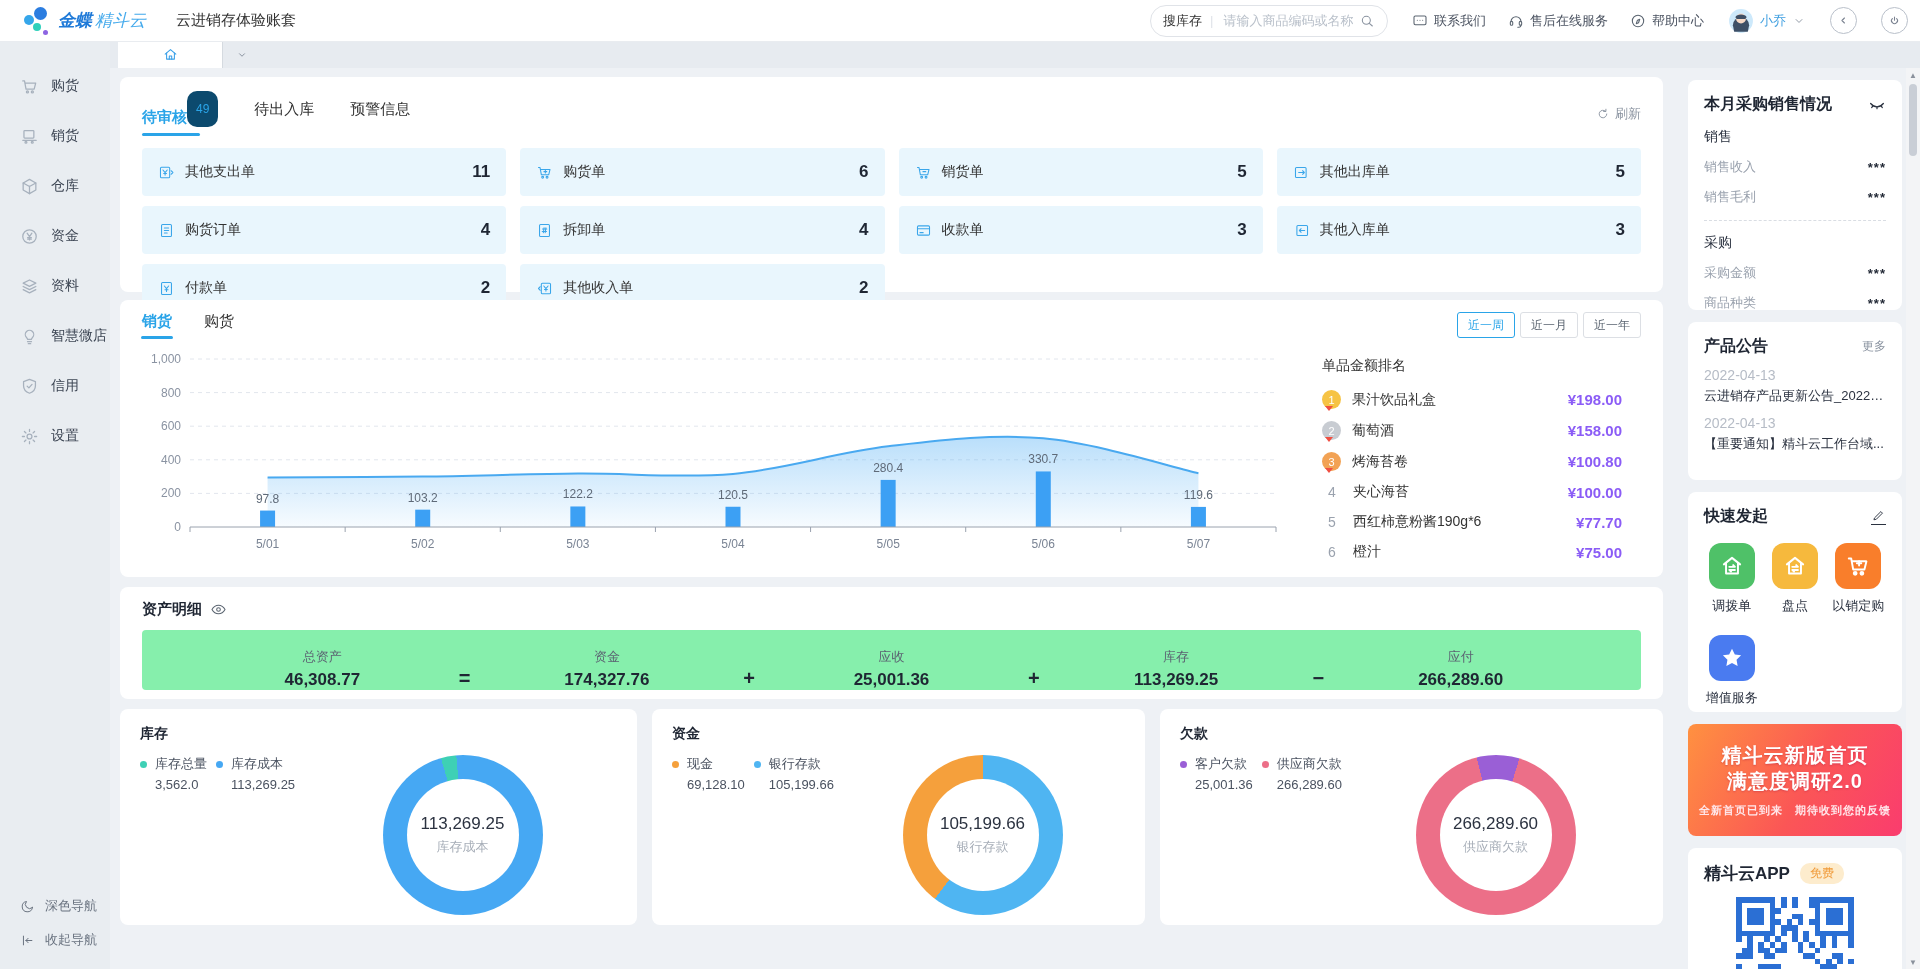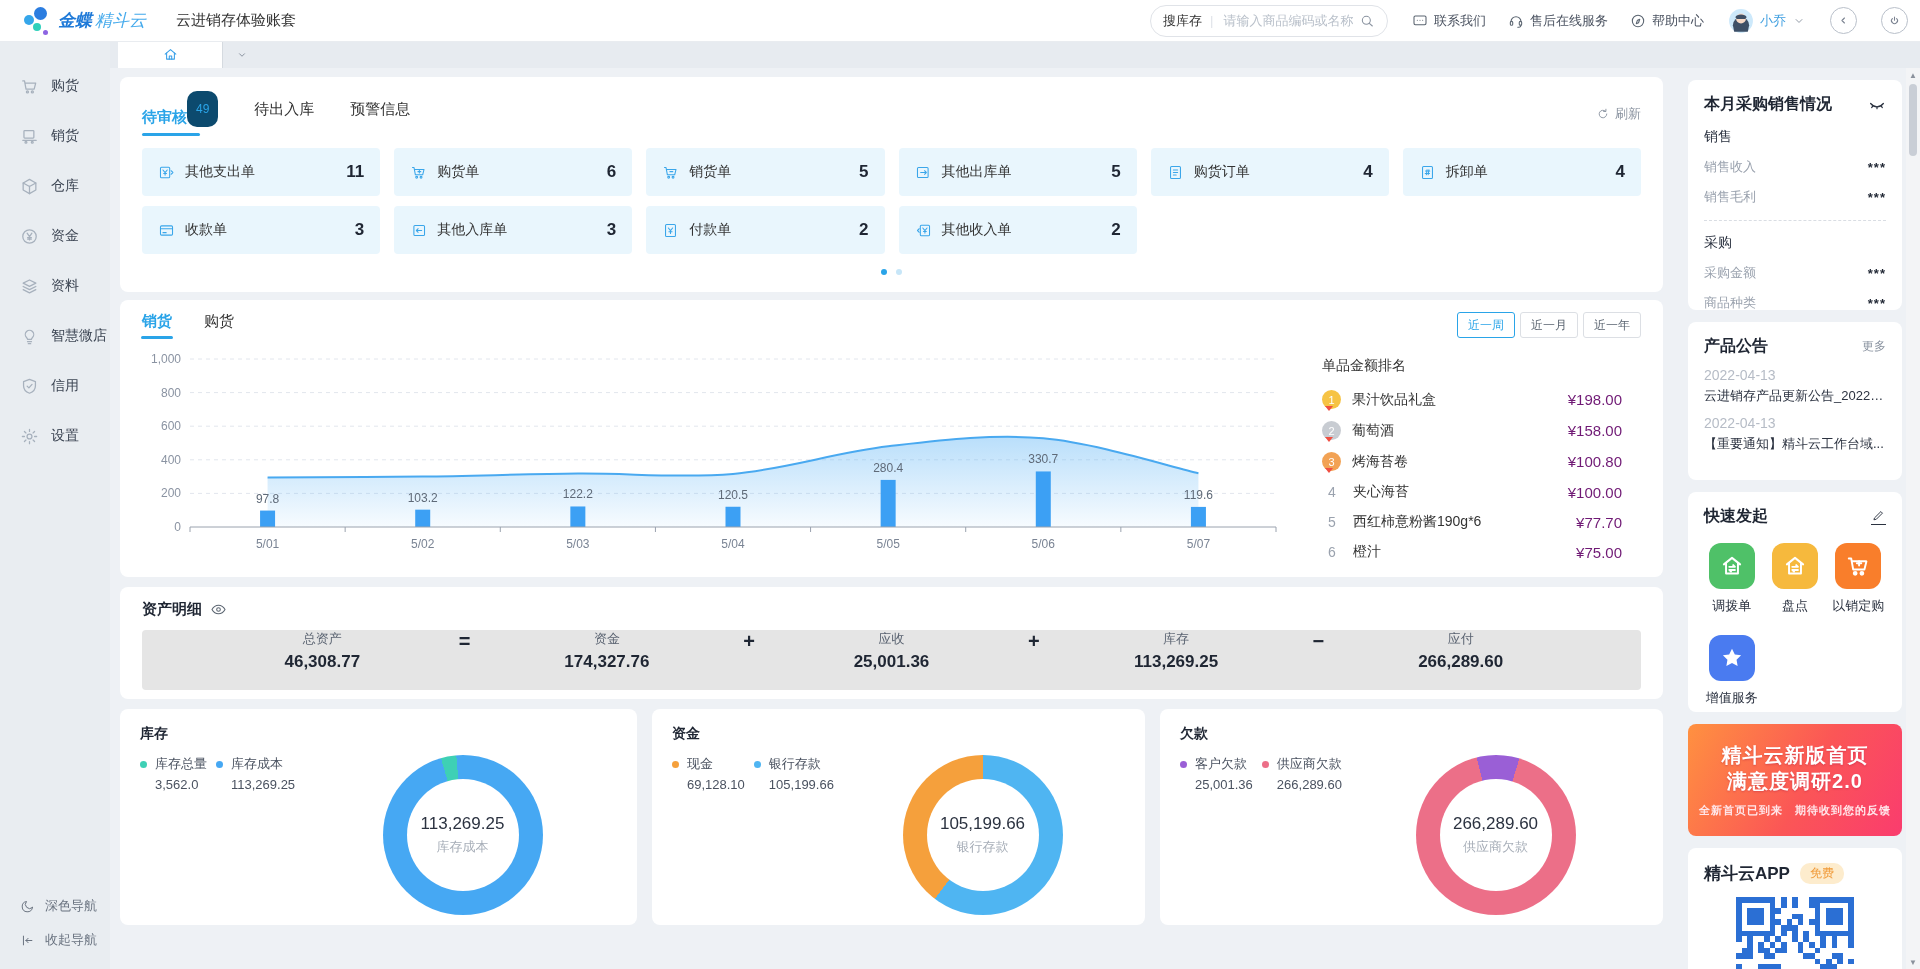--- a/index.html
+++ b/index.html
@@ -63,21 +63,21 @@
   #card-todo{left:120px;top:77px;width:1543px;height:215px;padding:14px 22px;box-sizing:border-box}
   .todo-head{display:flex;align-items:center}
   .todo-tabs{display:flex;align-items:center;gap:36px}
   .todo-tab{font-size:15px;color:#333;display:flex;align-items:flex-end;gap:0;cursor:pointer;
             position:relative;padding-bottom:9px}
   .todo-tab.active{color:#2aa4e8;font-weight:bold}
   .todo-tab.active::after{content:"";position:absolute;left:0;bottom:0;width:58px;height:3px;
             background:#2aa4e8;border-radius:2px}
   .tab-badge{background:#0c4a6e;color:#2aa4e8;font-size:12px;border-radius:10px;padding:11px 9px;font-weight:normal}
   .refresh-btn{margin-left:auto;display:flex;align-items:center;gap:5px;color:#8a93a0;font-size:13px;cursor:pointer}
-  .todo-grid{display:grid;grid-template-columns:repeat(6,1fr);gap:10px 14px;margin-top:12px}
+  .todo-grid{display:grid;grid-template-columns:repeat(4,1fr);gap:10px 14px;margin-top:12px}
   .todo-card{height:48px;background:#e9f6fd;border-radius:4px;display:flex;align-items:center;
              padding:0 16px;cursor:pointer}
   .todo-card svg{color:#3aa6ea;flex:none}
   .todo-label{font-size:14px;color:#333;margin-left:10px;white-space:nowrap}
   .todo-count{margin-left:auto;font-size:17px;font-weight:bold;color:#1f2633}
   .dots{display:flex;justify-content:center;gap:9px;margin-top:15px}
   .dot{width:6px;height:6px;border-radius:50%;background:#c7e6f8;cursor:pointer}
   .dot.active{background:#2aa4e8}
 
   
@@ -98,29 +98,29 @@
   .ranking-title{font-size:14px;color:#333;margin:16px 0 15px}
   .rank-row{display:flex;align-items:center;margin-bottom:12px;cursor:pointer}
   .rank-idx{width:20px;text-align:center;font-size:14px;color:#9aa2ae;flex:none}
   .medal{width:19px;height:19px;border-radius:50%;color:#fff;font-size:11px;display:flex;align-items:center;
          justify-content:center;position:relative;flex:none;margin:0 0 0 0}
   .medal.m1{background:#f6c344}.medal.m2{background:#c8ccd2}.medal.m3{background:#f2a254}
   .medal::after{content:"";position:absolute;left:3px;bottom:-6px;border:4px solid transparent;
                 border-top:5px solid #f04f42}
   .rank-name{font-size:14px;color:#333;margin-left:11px;flex:1;white-space:nowrap;overflow:hidden;
              text-overflow:ellipsis}
-  .rank-amt{font-size:15px;font-weight:normal;color:#701a75;margin-left:8px;white-space:nowrap}
+  .rank-amt{font-size:15px;font-weight:bold;color:#8b5cf6;margin-left:8px;white-space:nowrap}
 
   
   #card-assets{left:120px;top:587px;width:1543px;height:112px;padding:13px 22px;box-sizing:border-box}
   .assets-head{display:flex;align-items:center;gap:8px}
   .assets-title{font-size:15px;font-weight:bold;color:#1f2633}
   .assets-eye{color:#5a6470;cursor:pointer;display:flex}
-  .formula{margin-top:11px;background:#e5e5e5;border-radius:4px;height:60px;display:flex;
-           align-items:flex-start;padding:0 60px}
+  .formula{margin-top:11px;background:#86efac;border-radius:4px;height:60px;display:flex;
+           align-items:flex-end;padding:0 60px}
   .f-item{flex:1;text-align:center}
   .f-label{font-size:13px;color:#5b6472}
   .f-value{font-size:17px;font-weight:bold;color:#1f2633;margin-top:4px}
   .f-op{font-size:20px;font-weight:bold;color:#1f2633;width:44px;text-align:center}
 
   
   .donut-panel{position:absolute;background:#fff;border-radius:8px;padding:16px 20px;height:216px;
                box-sizing:border-box}
   #panel-inv{left:120px;top:709px;width:517px}
   #panel-cash{left:652px;top:709px;width:493px}

